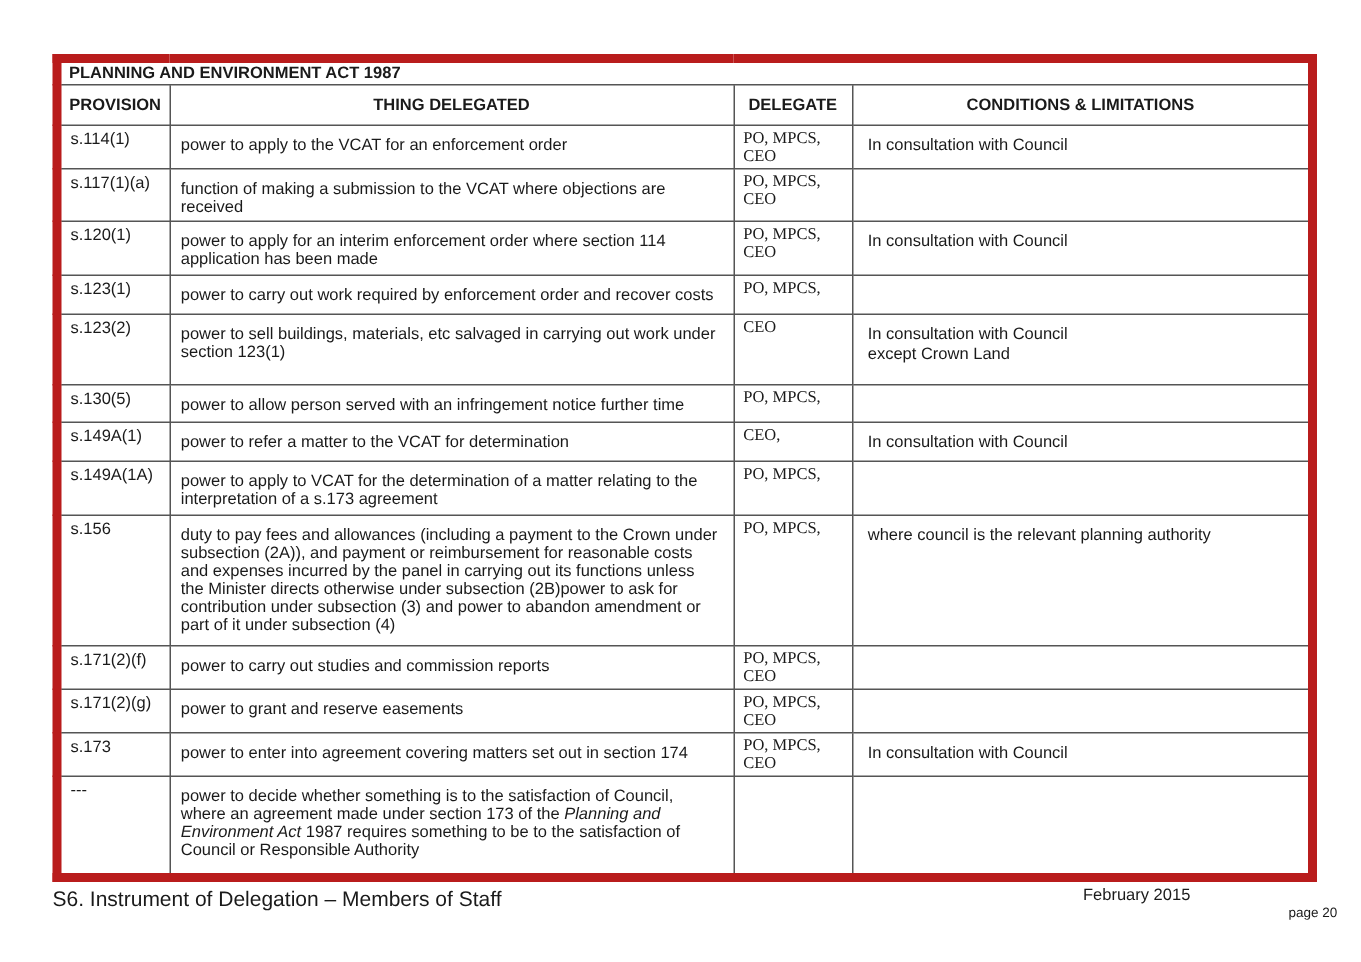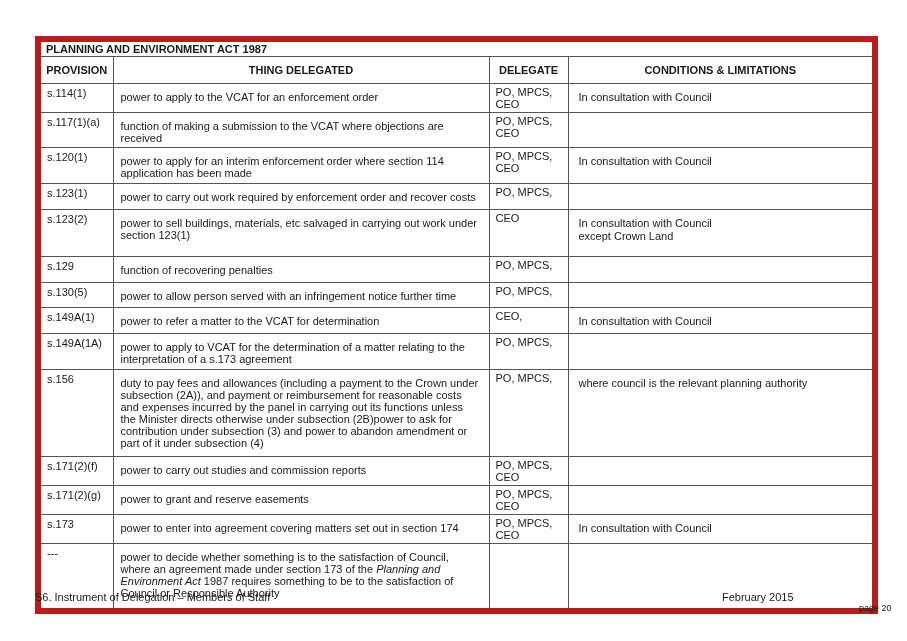--- a/index.html
+++ b/index.html
@@ -17,26 +17,26 @@
   td, th {
     border:1px solid #555555;
     font-size:11px; line-height:12px;
     vertical-align:top; overflow:hidden;
     word-wrap:break-word;
   }
   .title-cell { font-weight:bold; padding:1px 3px 1px 5px; height:12px; }
   th.colhead { font-weight:bold; text-align:center; vertical-align:middle; height:22px; padding:2px; }
   td.prov  { padding:3px 2px 2px 6px; }
   td.thing { padding:7px 8px 3px 7px; }
-  td.del   { padding:2px 2px 2px 6px; }
+  td.del   { padding:2px 2px 2px 6px;font-family:Liberation Serif, serif; }
   td.cond  { padding:7px 6px 3px 10px; }
   .p:empty { display:none; }
   .p + .p  { margin-top:1px; }
   .it { font-style:italic; }
-  .footer-left { position:absolute; left:35px; top:591px; font-size:11px; }
+  .footer-left { position:absolute; left:35px; top:591px; font-size:14px; }
   .footer-date { position:absolute; left:722px; top:591px; font-size:11px; }
   .page-num    { position:absolute; left:831px; top:603px; font-size:9px;margin-left:28px; }
 </style>
 </head>
 <body>
 
 <table class="delegation">
   <colgroup>
     <col style="width:75px">
       <col style="width:376px">
@@ -94,28 +94,20 @@
     <tr style="height:47px">
       <td class="prov">s.123(2)</td>
       <td class="thing">power to sell buildings, materials, etc salvaged in carrying out work under section 123(1)</td>
       <td class="del">CEO</td>
       <td class="cond">
         <div class="p">In consultation with Council</div>
         <div class="p">except Crown Land</div>
       </td>
     </tr>
 
-    <tr style="height:26px">
-      <td class="prov">s.129</td>
-      <td class="thing">function of recovering penalties</td>
-      <td class="del">PO, MPCS,</td>
-      <td class="cond">
-        
-      </td>
-    </tr>
 
     <tr style="height:25px">
       <td class="prov">s.130(5)</td>
       <td class="thing">power to allow person served with an infringement notice further time</td>
       <td class="del">PO, MPCS,</td>
       <td class="cond">
         
       </td>
     </tr>
 

